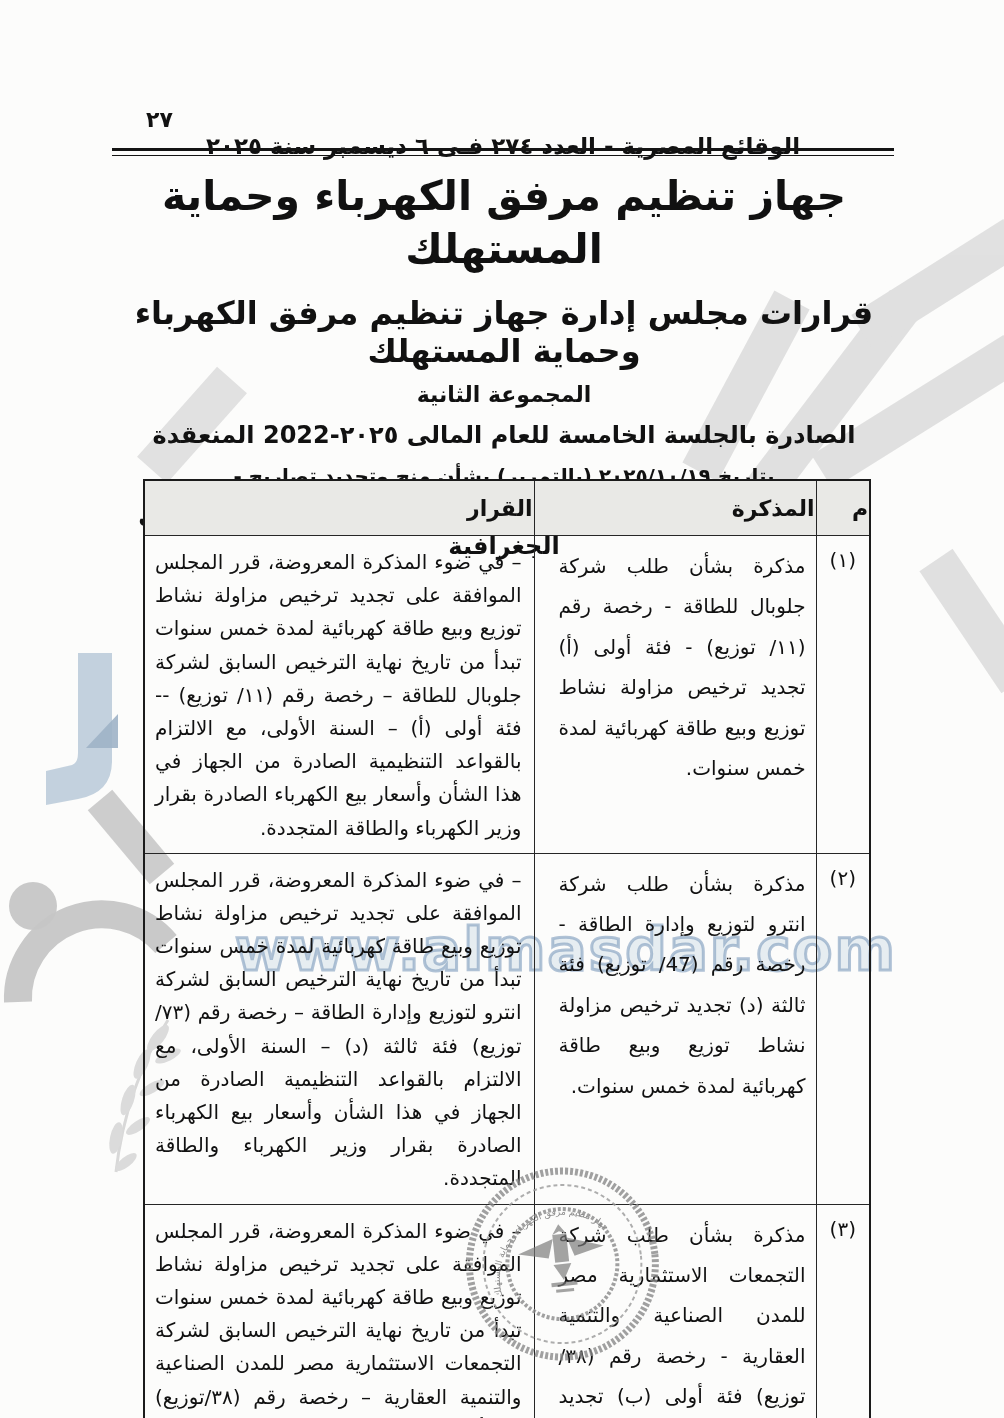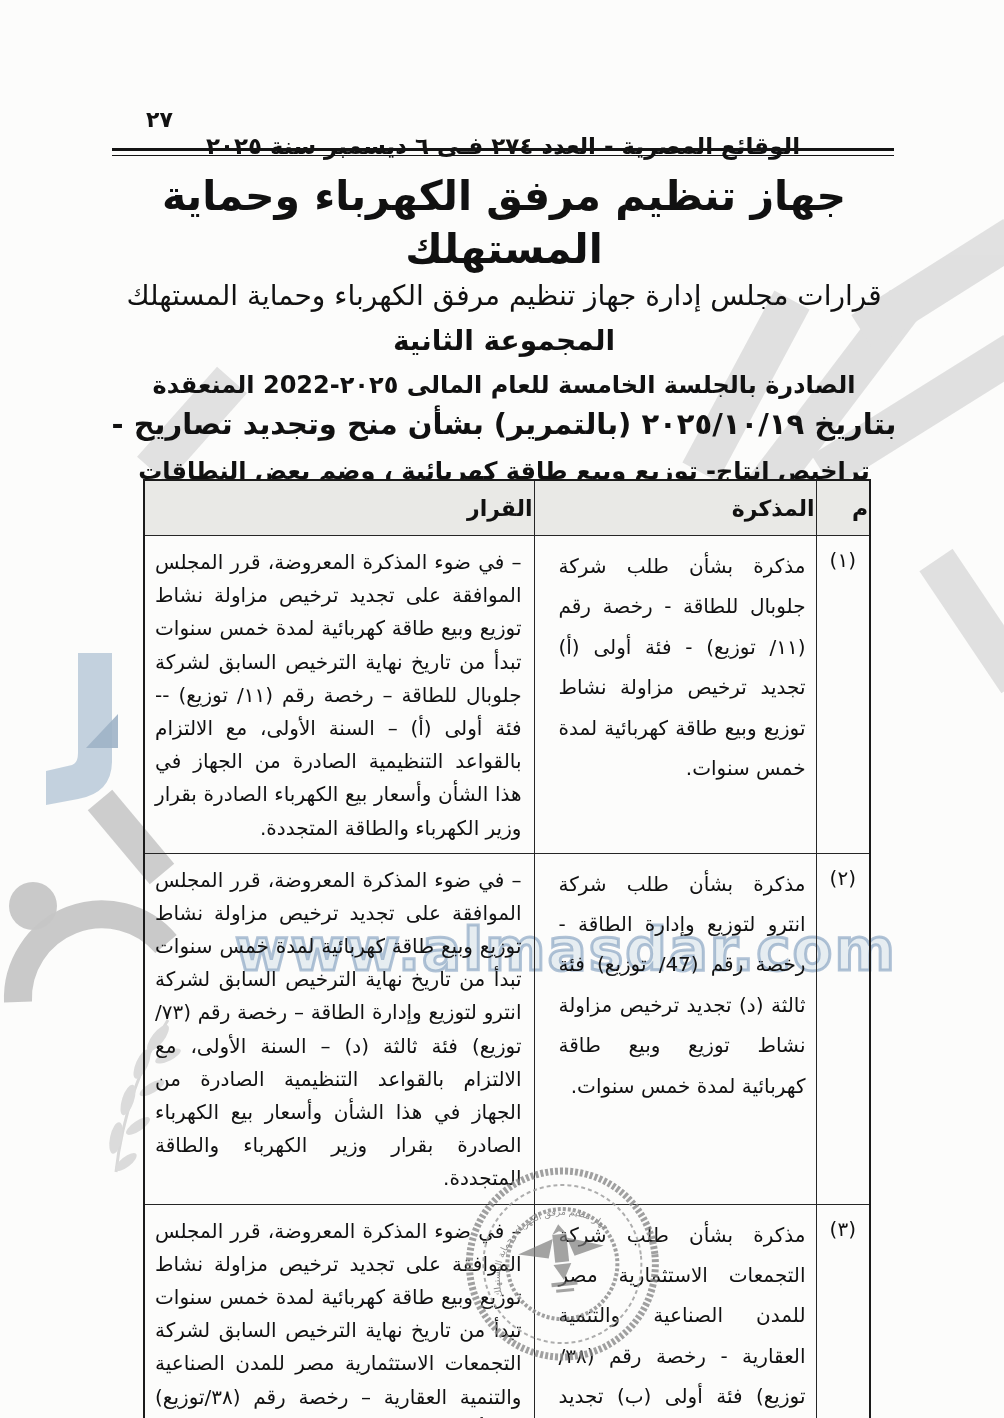--- a/index.html
+++ b/index.html
@@ -33,24 +33,24 @@
     position:absolute;left:34px;top:3px;
     font-size:22px;font-weight:bold;
   }
   .gz-rule{
     position:absolute;left:0;top:44px;width:782px;height:4px;
     border-top:3px solid #141414;border-bottom:1px solid #141414;
   }
   
   .titles{position:absolute;left:108px;top:170px;width:792px;z-index:2;direction:rtl;text-align:center;}
   .t1{font-size:41px;font-weight:bold;line-height:1.3;letter-spacing:-1px;}
-  .t2{font-size:28px;font-weight:normal;margin-top:2px;}
-  .t3{font-size:28px;font-weight:bold;margin-top:12px;}
+  .t2{font-size:32px;font-weight:bold;margin-top:17px;}
+  .t3{font-size:22px;font-weight:bold;margin-top:12px;}
   .t4{font-size:24px;font-weight:bold;margin-top:14px;}
-  .t5{font-size:29px;font-weight:bold;margin-top:8px;}
+  .t5{font-size:20px;font-weight:bold;margin-top:15px;}
   .t6{font-size:24px;font-weight:bold;margin-top:16px;}
   
   .decisions-table{
     position:absolute;left:143px;top:479px;width:726px;z-index:2;
     border-collapse:collapse;direction:rtl;
     table-layout:fixed;
   }
   .decisions-table col.c-num{width:54px;}
   .decisions-table col.c-subj{width:282px;}
   .decisions-table col.c-dec{width:390px;}

